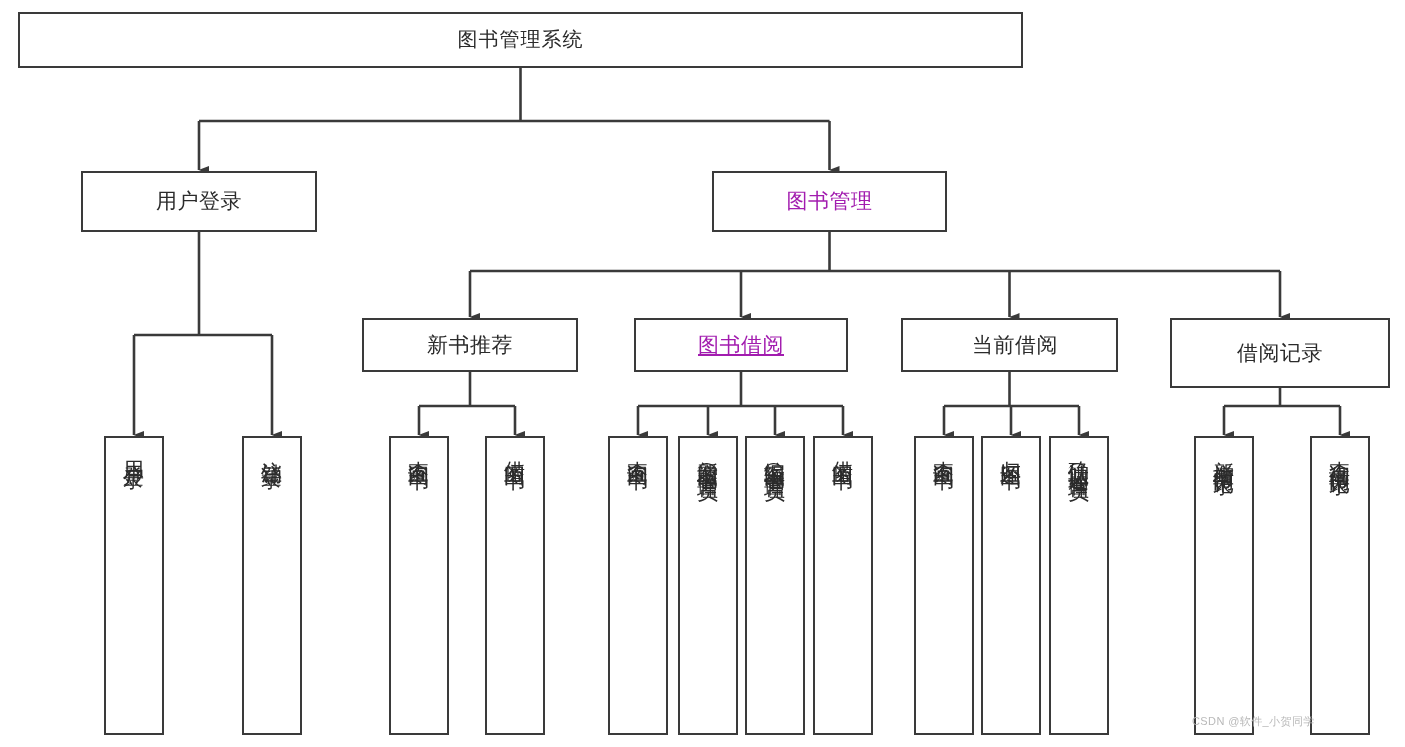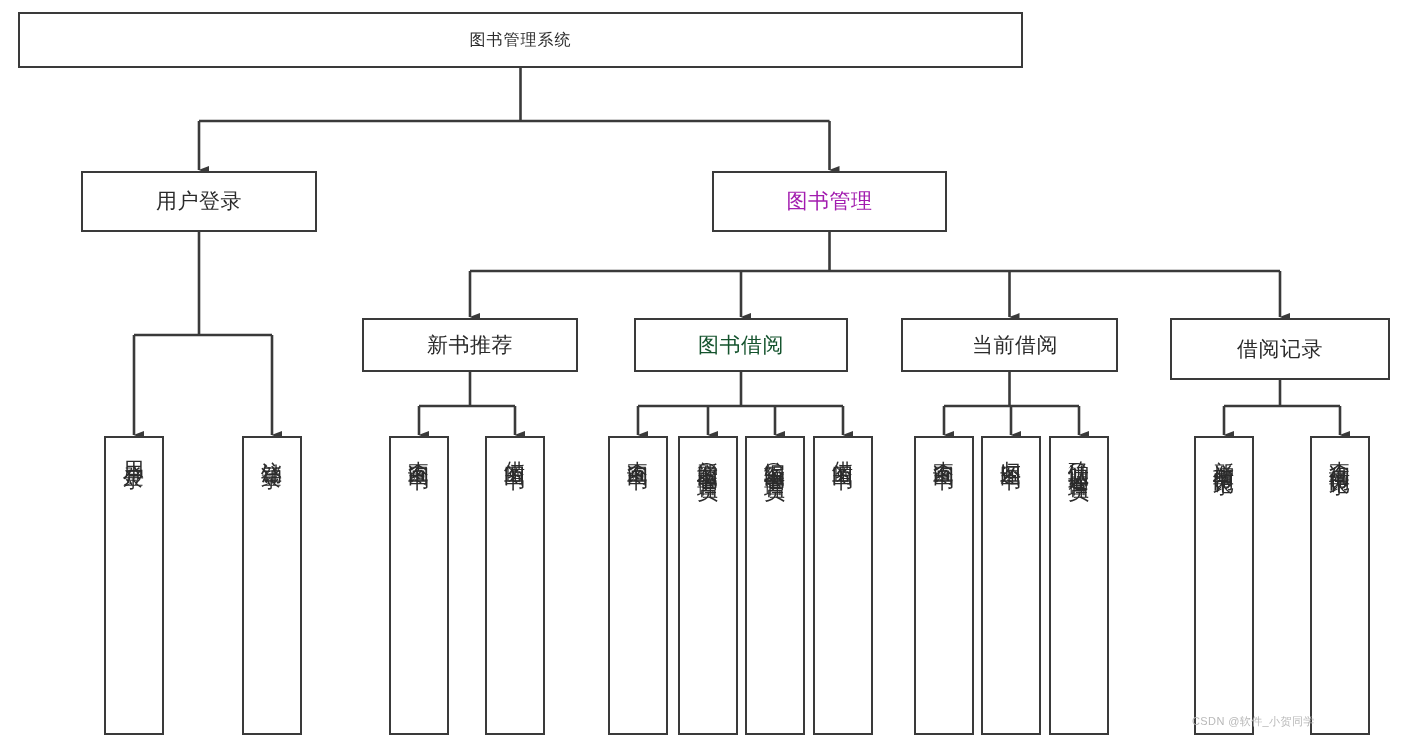--- a/index.html
+++ b/index.html
@@ -43,21 +43,21 @@
     color: #2b2b2b;
     text-align: center;
     line-height: 1.18;
     white-space: nowrap;
   }
   .node.horizontal .node-label {
     font-size: 21px;
     letter-spacing: 0.5px;
   }
   .node.root .node-label {
-    font-size: 16px;
+    font-size: 20px;
     letter-spacing: 1px;
   }
   .node.vertical {
     align-items: flex-start;
     justify-content: center;
     padding-top: 6px;
   }
   .node.vertical .node-label {
     writing-mode: vertical-rl;
     text-orientation: upright;
@@ -132,26 +132,26 @@
       <div class="node horizontal" style="left: 81px; top: 171px; width: 236px; height: 61px; border-color: rgb(58, 58, 58);">
         <span class="node-label" style="color: rgb(43, 43, 43);">用户登录</span>
       </div>
       <div class="node horizontal" style="left: 712px; top: 171px; width: 235px; height: 61px; border-color: rgb(58, 58, 58);">
         <span class="node-label" style="color: #a21caf;">图书管理</span>
       </div>
       <div class="node horizontal" style="left: 362px; top: 318px; width: 216px; height: 54px; border-color: rgb(58, 58, 58);">
         <span class="node-label" style="color: rgb(43, 43, 43);">新书推荐</span>
       </div>
       <div class="node horizontal" style="left: 634px; top: 318px; width: 214px; height: 54px; border-color: rgb(58, 58, 58);">
-        <span class="node-label" style="color: #14532d;">图书借阅</span>
+        <span class="node-label" style="color: #a21caf; text-decoration: underline;">图书借阅</span>
       </div>
       <div class="node horizontal" style="left: 901px; top: 318px; width: 217px; height: 54px; border-color: rgb(58, 58, 58);">
         <span class="node-label" style="color: rgb(43, 43, 43); margin-left: 11px;">当前借阅</span>
       </div>
-      <div class="node horizontal" style="left: 1170px; top: 318px; width: 220px; height: 62px; border-color: rgb(58, 58, 58);">
+      <div class="node horizontal" style="left: 1170px; top: 318px; width: 220px; height: 70px; border-color: rgb(58, 58, 58);">
         <span class="node-label" style="color: rgb(43, 43, 43);">借阅记录</span>
       </div>
       <div class="node vertical" style="left: 104px; top: 436px; width: 60px; height: 299px; border-color: rgb(58, 58, 58);">
         <span class="node-label" style="color: rgb(43, 43, 43);">用户登录</span>
       </div>
       <div class="node vertical" style="left: 242px; top: 436px; width: 60px; height: 299px; border-color: rgb(58, 58, 58);">
         <span class="node-label" style="color: rgb(43, 43, 43);">注销登录</span>
       </div>
       <div class="node vertical" style="left: 389px; top: 436px; width: 60px; height: 299px; border-color: rgb(58, 58, 58);">
         <span class="node-label" style="color: rgb(43, 43, 43);">查询图书</span>

